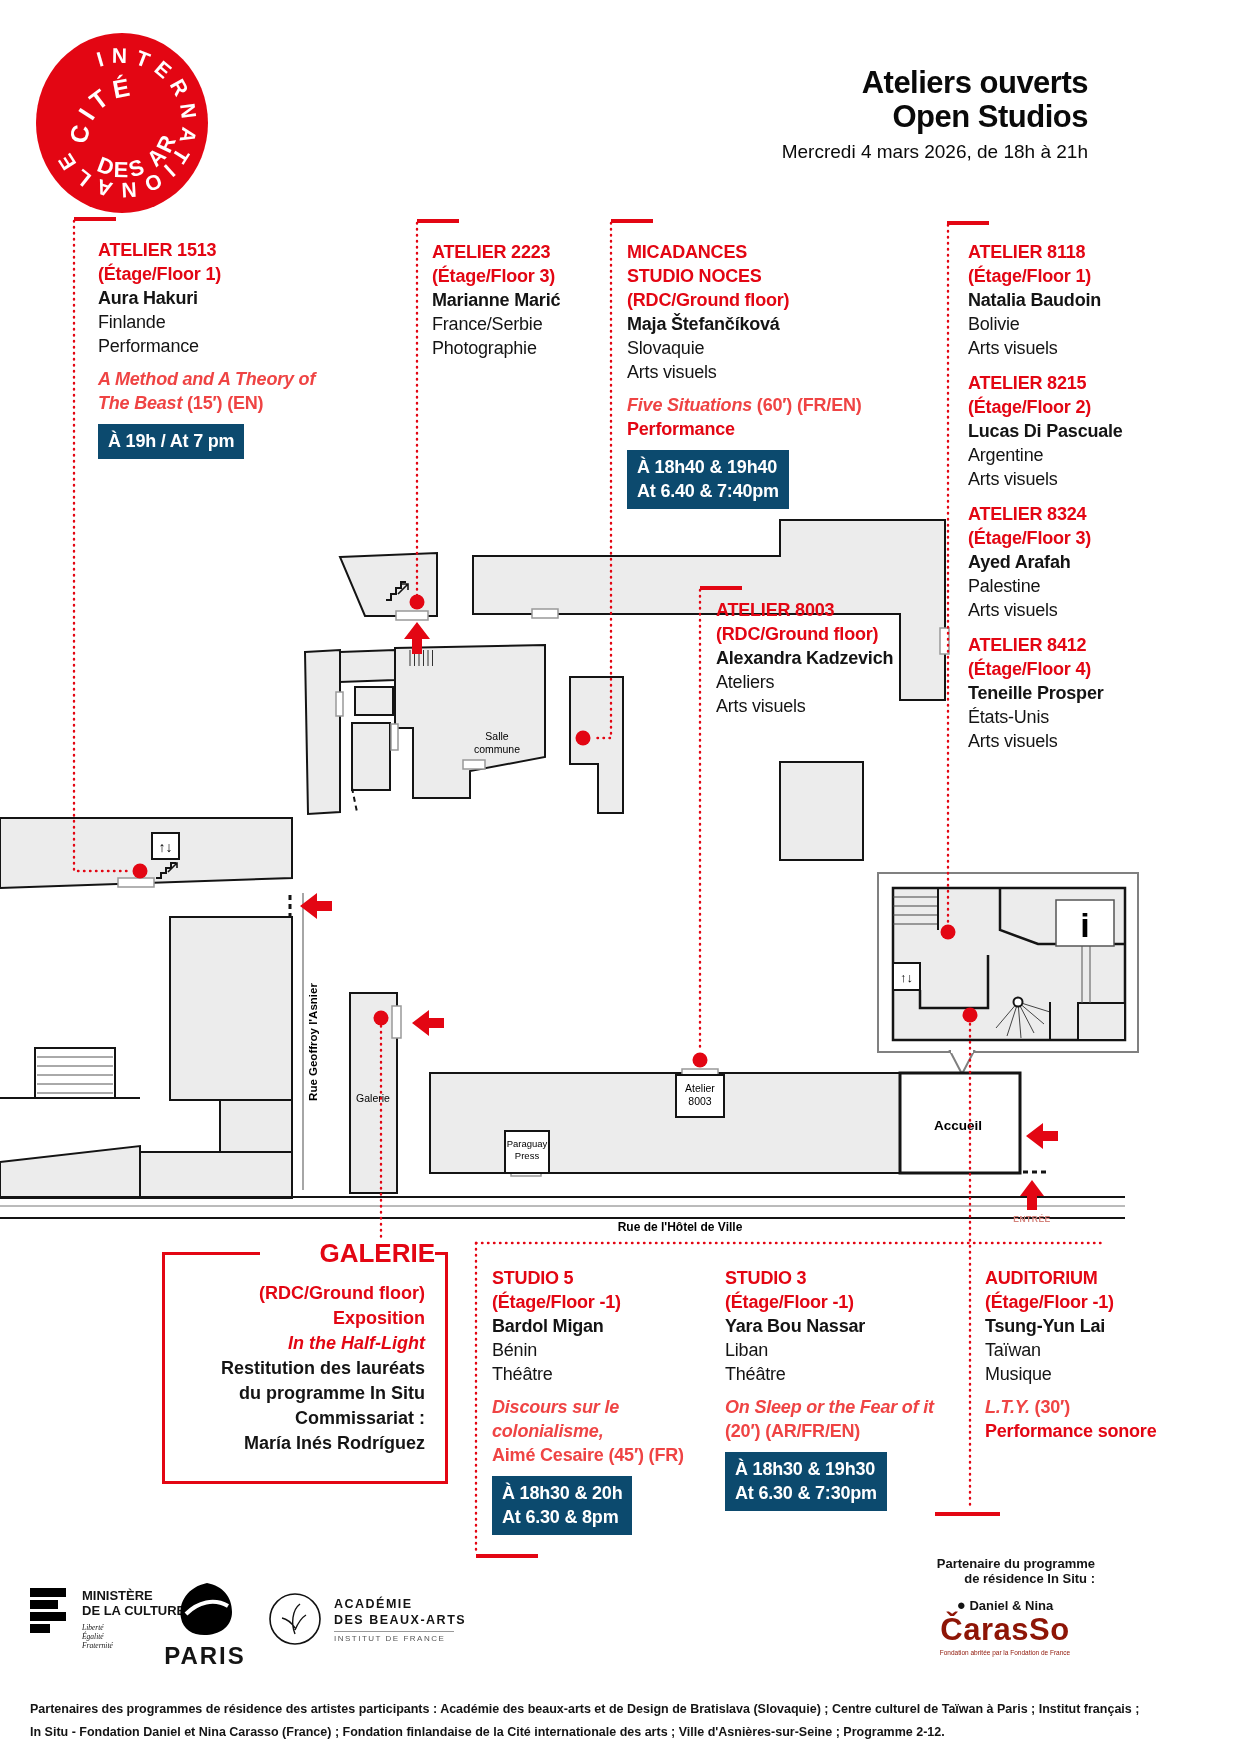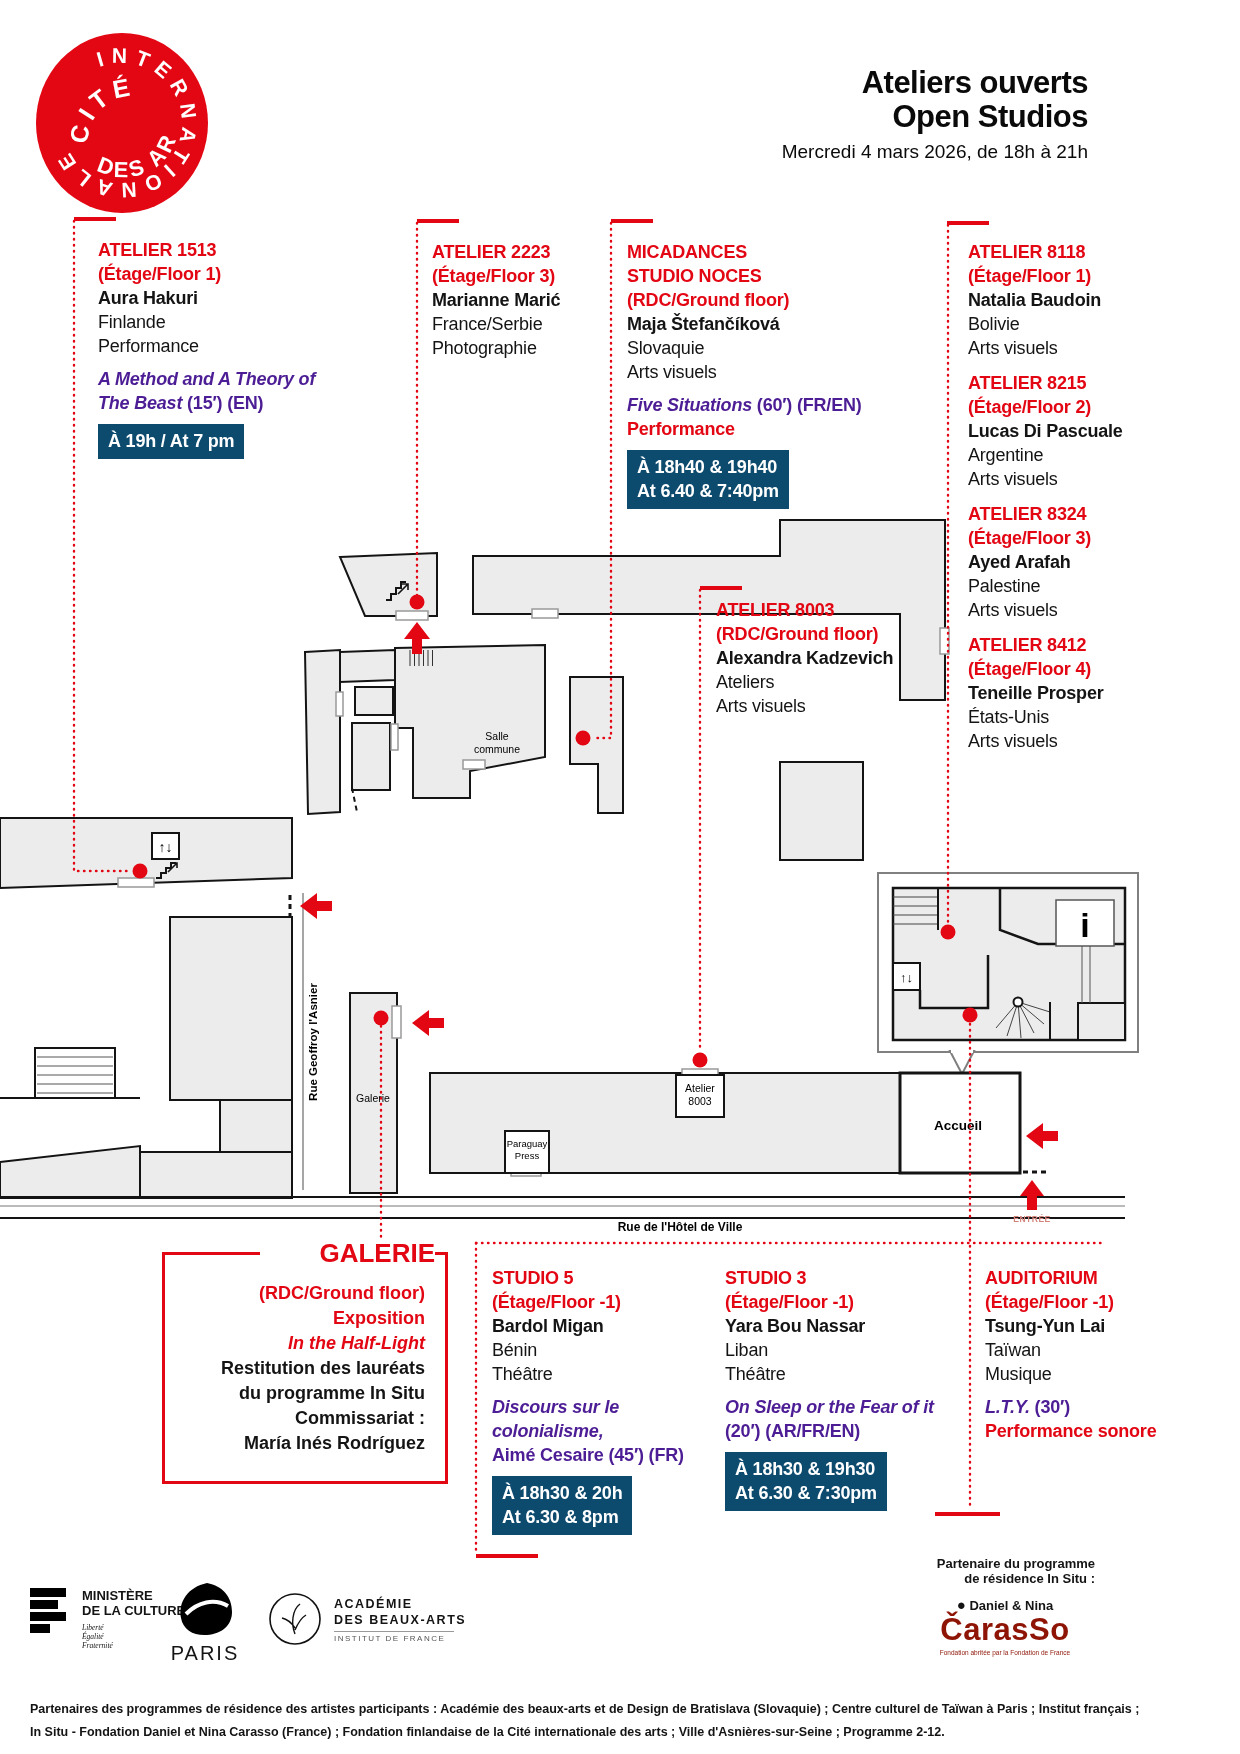--- a/index.html
+++ b/index.html
@@ -6,21 +6,21 @@
   .page{position:relative;width:1240px;height:1754px;background:#fff;overflow:hidden;
         font-family:"Liberation Sans",sans-serif;color:#141414;}
   svg text{font-family:"Liberation Sans",sans-serif;}
   .abs{position:absolute;}
   .red{color:#e30613;}
   .b{font-weight:700;}
   .it{font-style:italic;}
   .ml{white-space:pre-line;}
   .col{position:absolute;font-size:18px;line-height:24px;letter-spacing:-0.2px;z-index:2;}
   .s-title{font-weight:700;color:#e30613;white-space:pre-line;}
-  .work{margin-top:9px;color:#4c1d95;font-weight:700;}
+  .work{margin-top:9px;color:#ef4444;font-weight:700;}
   .badge{display:inline-block;background:#0c4a6e;color:#fff;font-weight:700;font-size:18px;
          line-height:24px;padding:5px 10px 6px;margin-top:9px;white-space:pre-line;}
   .r-item{margin-bottom:11px;}
   #header{position:absolute;top:66px;left:440px;width:648px;text-align:right;z-index:2;}
   #header .t{font-size:31px;line-height:34px;font-weight:800;letter-spacing:-0.5px;color:#0a0a0a;}
   #header .d{font-size:19px;margin-top:7px;font-weight:500;color:#0a0a0a;}
   #galerie-box{position:absolute;left:162px;top:1252px;width:260px;height:200px;
       border:3px solid #e30613;text-align:right;padding:26px 20px 0 0;
       font-size:18px;line-height:25px;z-index:2;}
   #galerie-title{position:absolute;left:260px;top:1238px;width:165px;text-align:right;
@@ -375,21 +375,21 @@
 Égalité
 Fraternité</div>
   </div>
 </div>
 
 <div class="abs" style="left:160px;top:1580px;width:90px;text-align:center;z-index:2;">
   <svg width="62" height="58" viewBox="0 0 62 58">
     <path d="M33,3 C14,7 4,22 7,38 C9,50 20,56 33,55 C48,54 58,45 58,32 C58,17 49,6 33,3 Z" fill="#000"></path>
     <path d="M12,34 C24,22 40,18 54,26" fill="none" stroke="#fff" stroke-width="4"></path>
   </svg>
-  <div style="font-size:20px;font-weight:400;letter-spacing:2px;">PARIS</div>
+  <div style="font-size:24px;font-weight:700;letter-spacing:2px;">PARIS</div>
 </div>
 
 <div class="abs" style="left:268px;top:1592px;display:flex;gap:12px;align-items:center;z-index:2;">
   <svg width="54" height="54" viewBox="0 0 54 54">
     <circle cx="27" cy="27" r="25" fill="none" stroke="#111" stroke-width="1.6"></circle>
     <path d="M27,42 C23,32 24,18 32,12 M27,38 C30,31 33,26 38,23 M27,36 C23,30 19,27 14,26" fill="none" stroke="#111" stroke-width="1.4"></path>
   </svg>
   <div>
     <div class="ml" style="font-size:12.5px;font-weight:700;letter-spacing:1.5px;line-height:16px;">ACADÉMIE
 DES BEAUX-ARTS</div>

